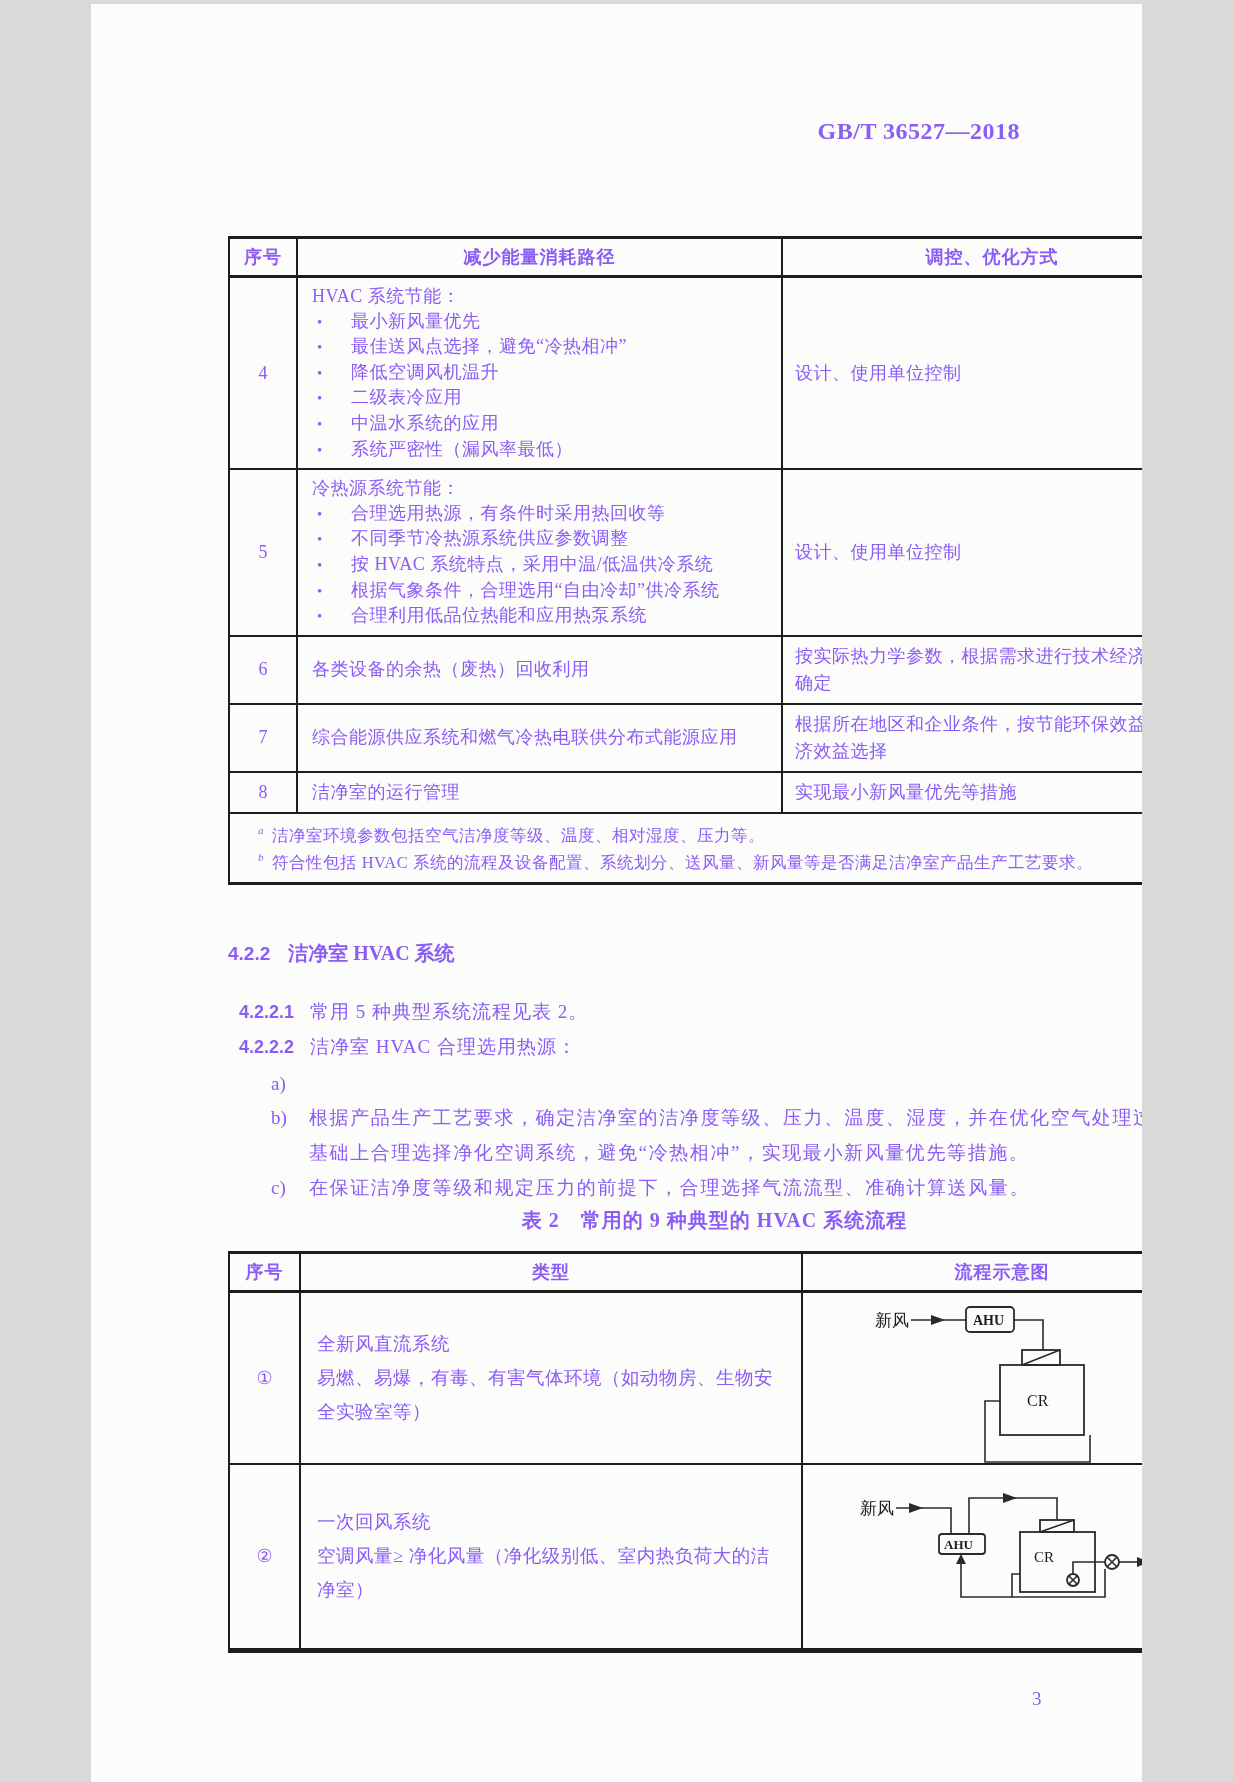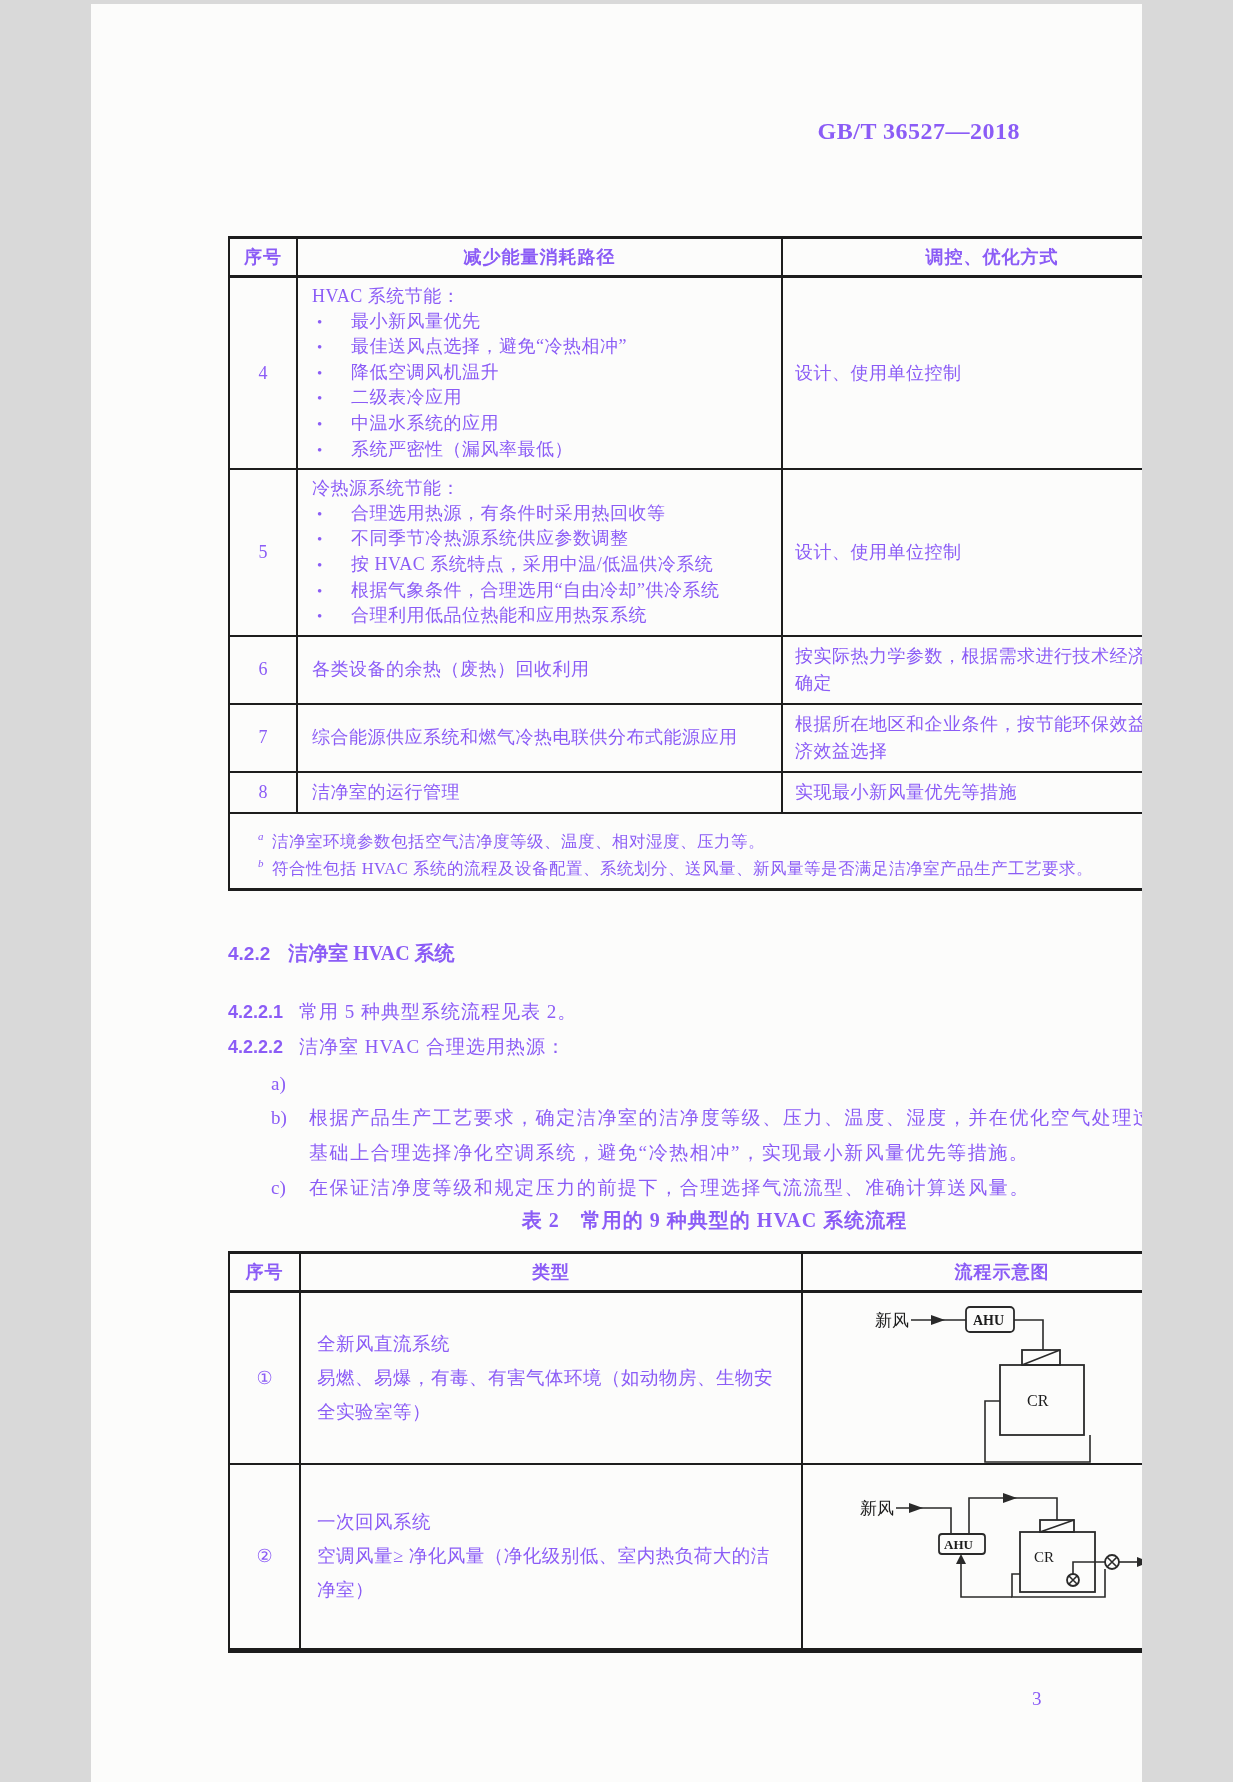--- a/index.html
+++ b/index.html
@@ -34,26 +34,26 @@
   #table2{top:1247px; border-bottom-width:5px;}
   .gb-table th,.gb-table td{border:2px solid #1d1d1d; padding:0; overflow:hidden;}
   .gb-table th{height:36px; font-weight:bold; font-size:18px; border-bottom-width:3px; letter-spacing:1px;}
   td.num{text-align:center; vertical-align:middle; font-size:18px;}
   td.path{padding:6px 16px 6px 14px; vertical-align:middle; letter-spacing:0.5px;}
   td.path .ptitle{line-height:24.6px;}
   .bullet{display:flex; line-height:24.6px;}
   .dot{flex:0 0 34px; padding-left:5px;}
   .dot::before{content:"•"; font-size:15px;}
   td.method{padding:6px 12px; vertical-align:middle; line-height:27px; letter-spacing:0.5px;}
-  tr.fnrow td{padding:11px 12px 8px 28px; border-top:2px solid #1d1d1d;}
+  tr.fnrow td{padding:5px 12px 8px 28px; border-top:2px solid #1d1d1d;}
   .fn{line-height:23px; font-size:16.5px; letter-spacing:0.5px;}
   .fn sup{font-size:11px; margin-right:8px; font-style:italic;}
   .sec-h{position:absolute; left:137px; top:936px; font-size:20px; font-weight:bold;}
   .sec-h .snum{margin-right:18px; font-family:"Liberation Sans",sans-serif; font-size:19px;}
-  .para{position:absolute; left:137px; font-size:19px; letter-spacing:1px; white-space:nowrap;}
+  .para{position:absolute; left:148px; font-size:19px; letter-spacing:1px; white-space:nowrap;}
   .para .pnum{font-weight:bold; margin-right:16px; letter-spacing:0; font-family:"Liberation Sans",sans-serif; font-size:18px;}
   .p4221{top:995px;}
   .p4222{top:1030px;}
   .list-item{position:absolute; left:178px; width:932px; padding-left:40px;
     box-sizing:border-box; font-size:19px; line-height:35px; letter-spacing:1.6px;}
   .list-item .lmark{position:absolute; left:2px; letter-spacing:0;}
   .li-a{top:1062px;}
   .li-b{top:1096px;}
   .li-c{top:1166px;}
   td.type{padding:8px 20px 8px 16px; vertical-align:middle; line-height:34px; font-size:18.5px; letter-spacing:0.5px;}

